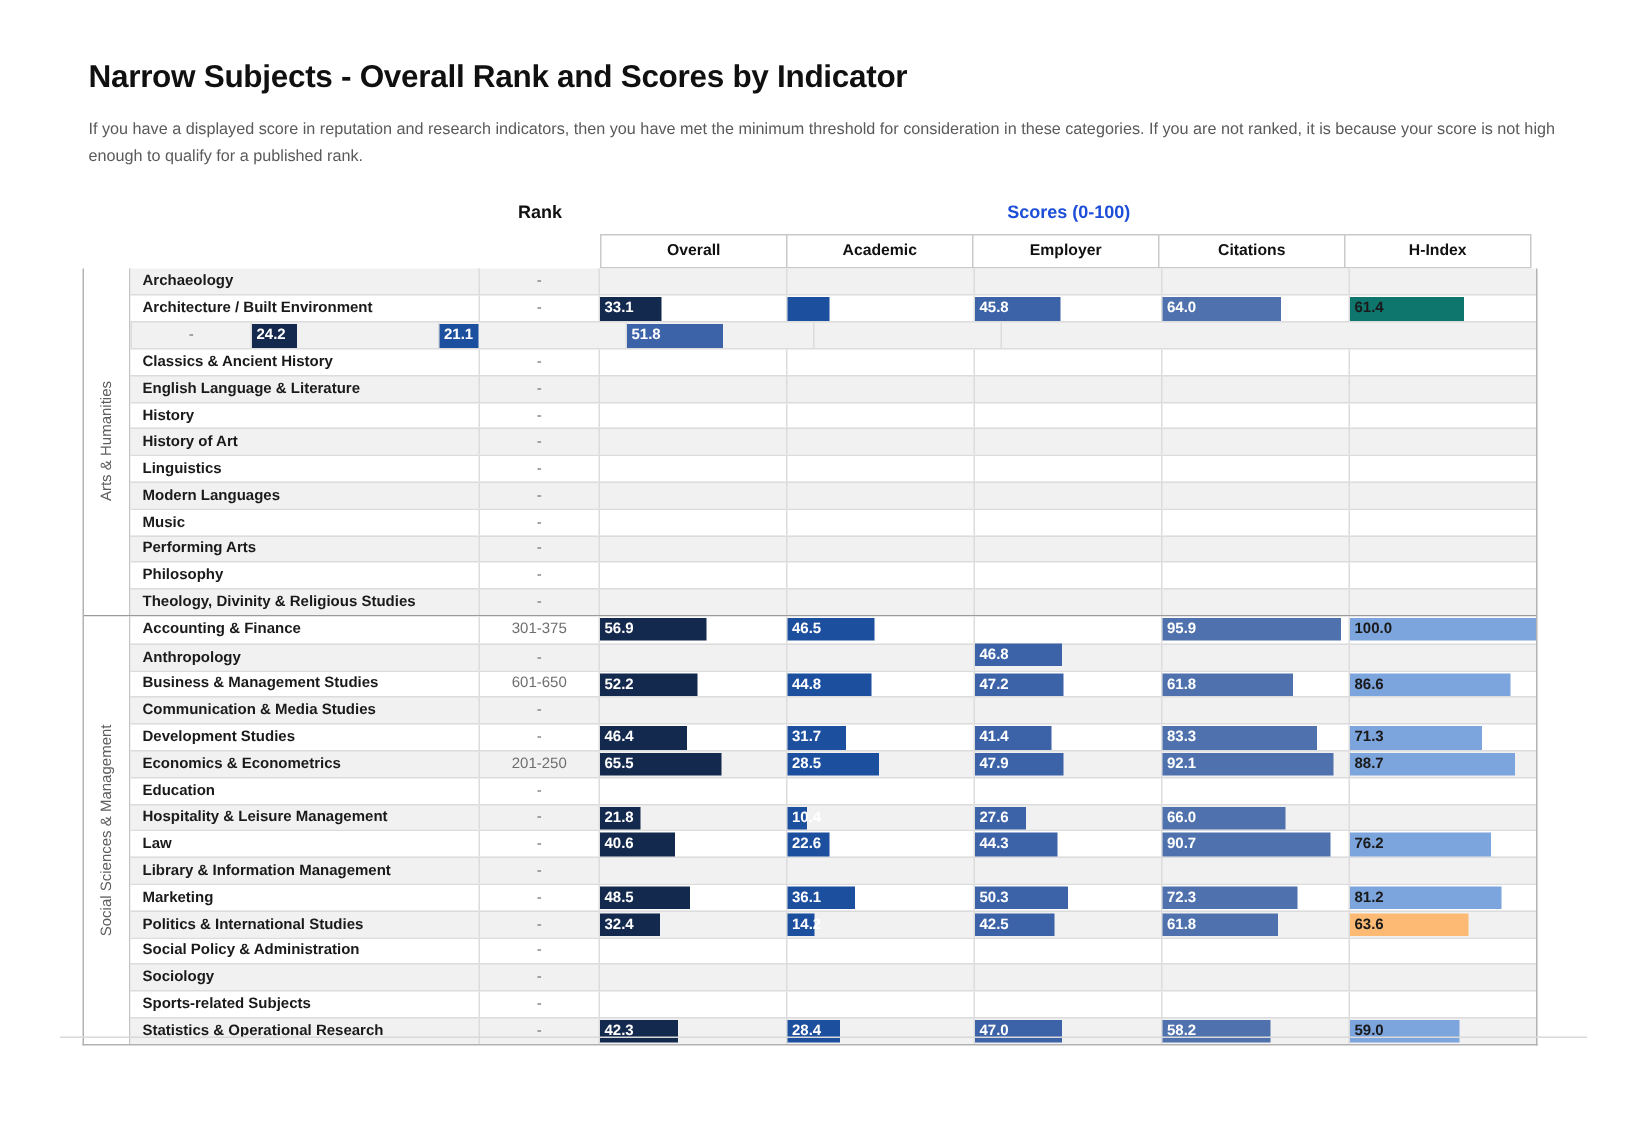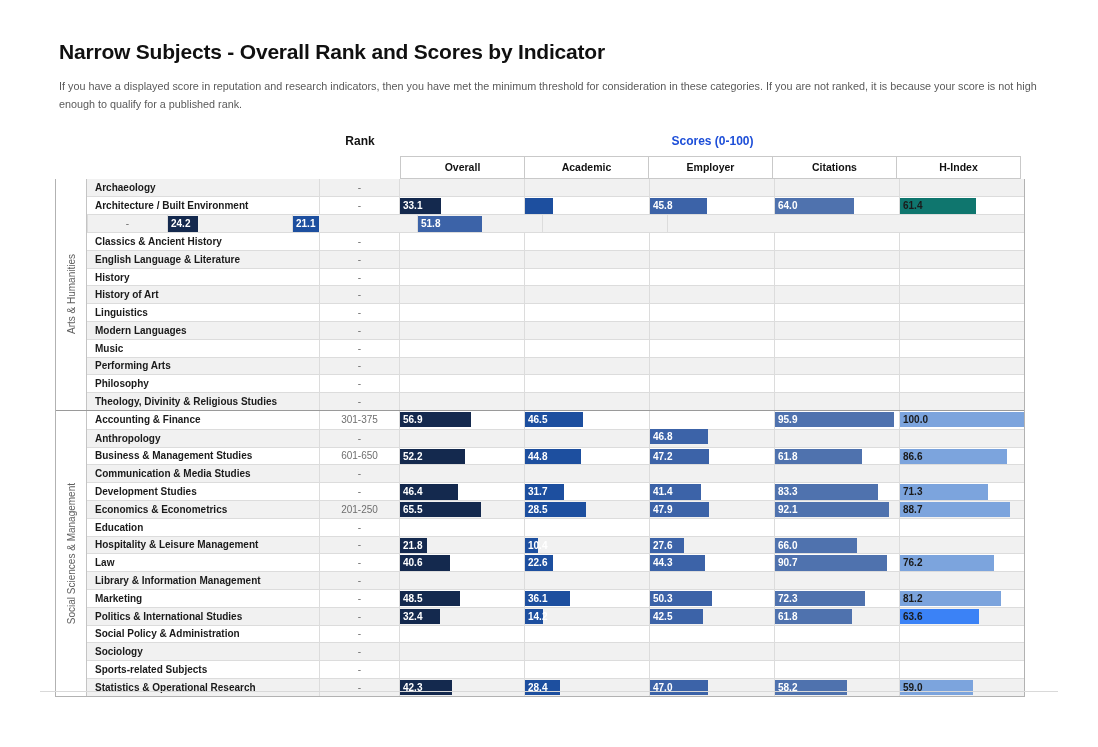--- a/index.html
+++ b/index.html
@@ -485,21 +485,21 @@
                 <div class="bar" style="width: 42.5%; background: rgb(60, 99, 168);">
                   <span style="color: rgb(255, 255, 255);">42.5</span>
                 </div>
               </div>
               <div class="cell-score">
                 <div class="bar" style="width: 61.8%; background: rgb(79, 114, 174);">
                   <span style="color: rgb(255, 255, 255);">61.8</span>
                 </div>
               </div>
               <div class="cell-score">
-                <div class="bar" style="width: 63.6%; background: #3b82f6;">
+                <div class="bar" style="width: 63.6%; background: #fdba74;">
                   <span style="color: rgb(26, 26, 26);">63.6</span>
                 </div>
               </div>
             </div>
             <div class="row">
               <div class="cell-subject">Social Policy &amp; Administration</div>
               <div class="cell-rank">-</div>
               <div class="cell-score"></div>
               <div class="cell-score"></div>
               <div class="cell-score"></div>

